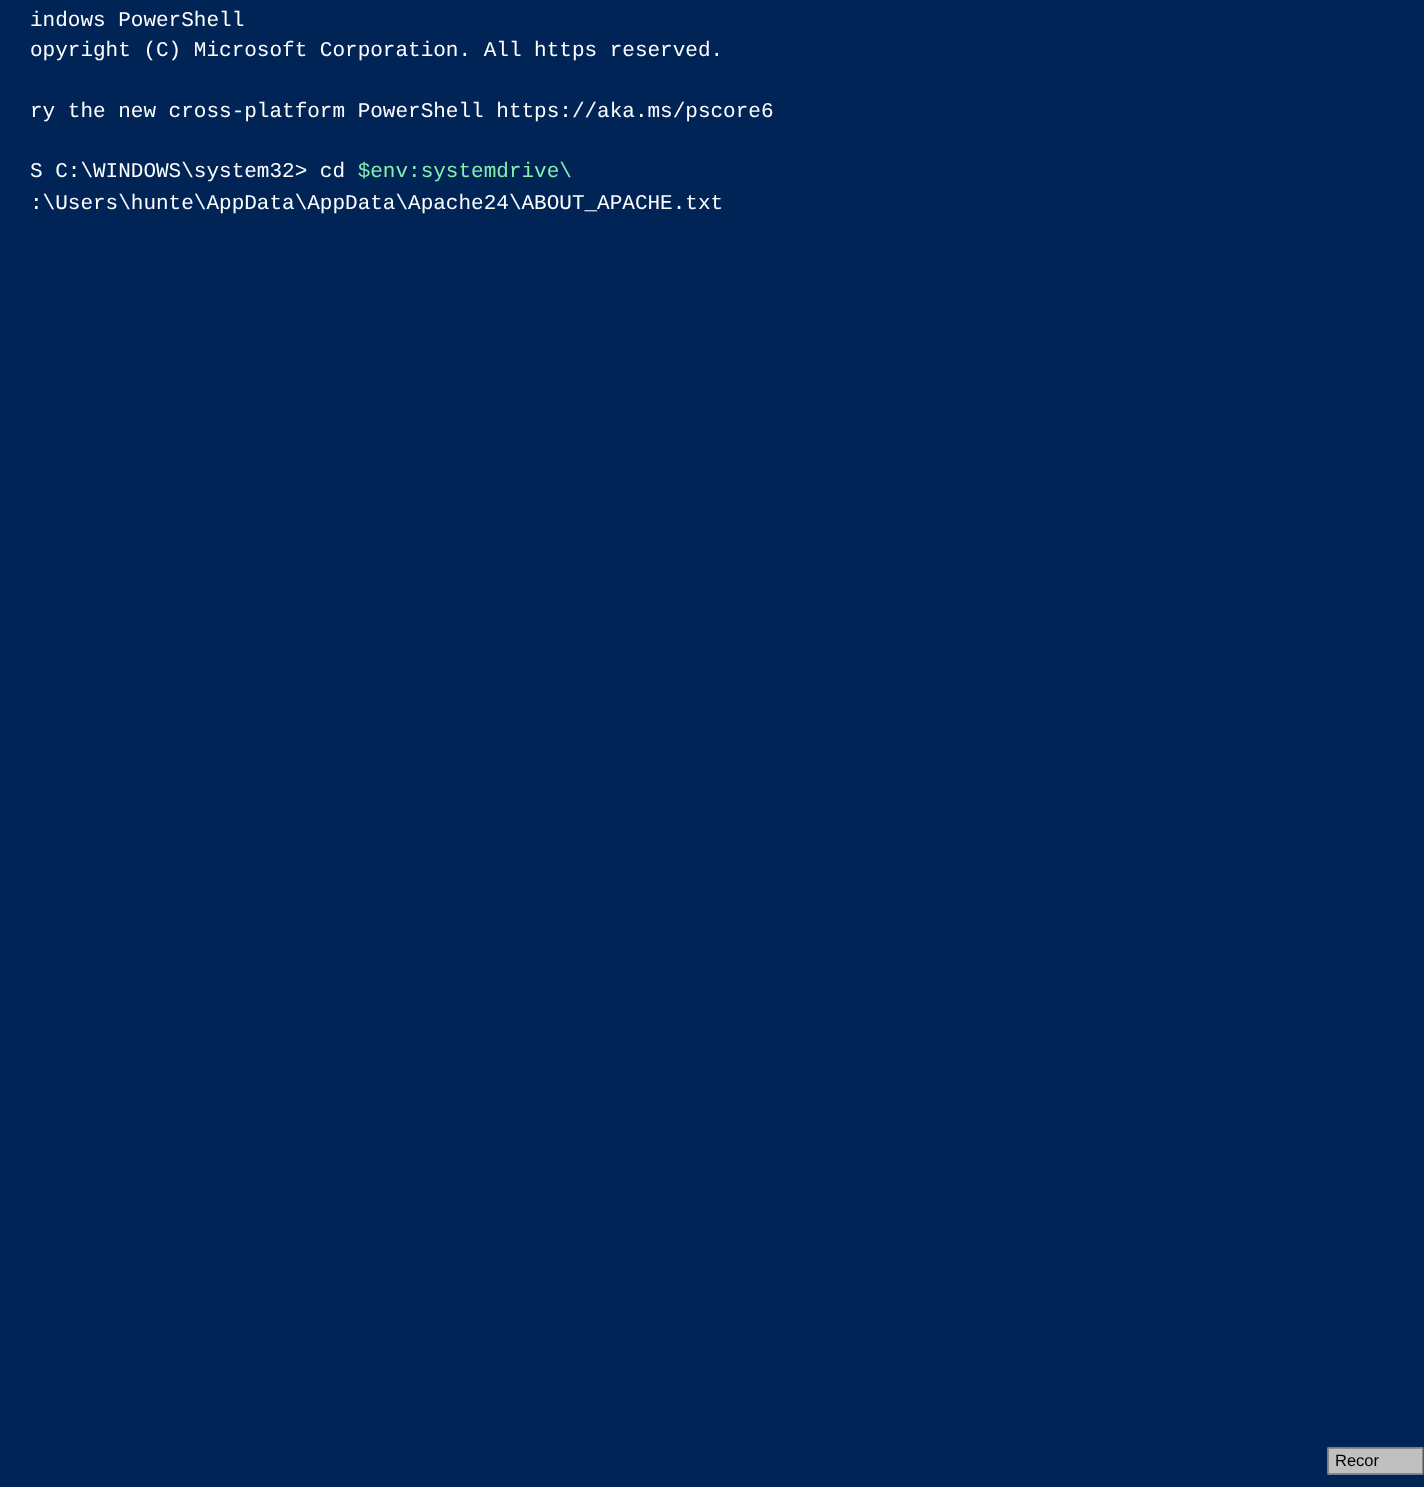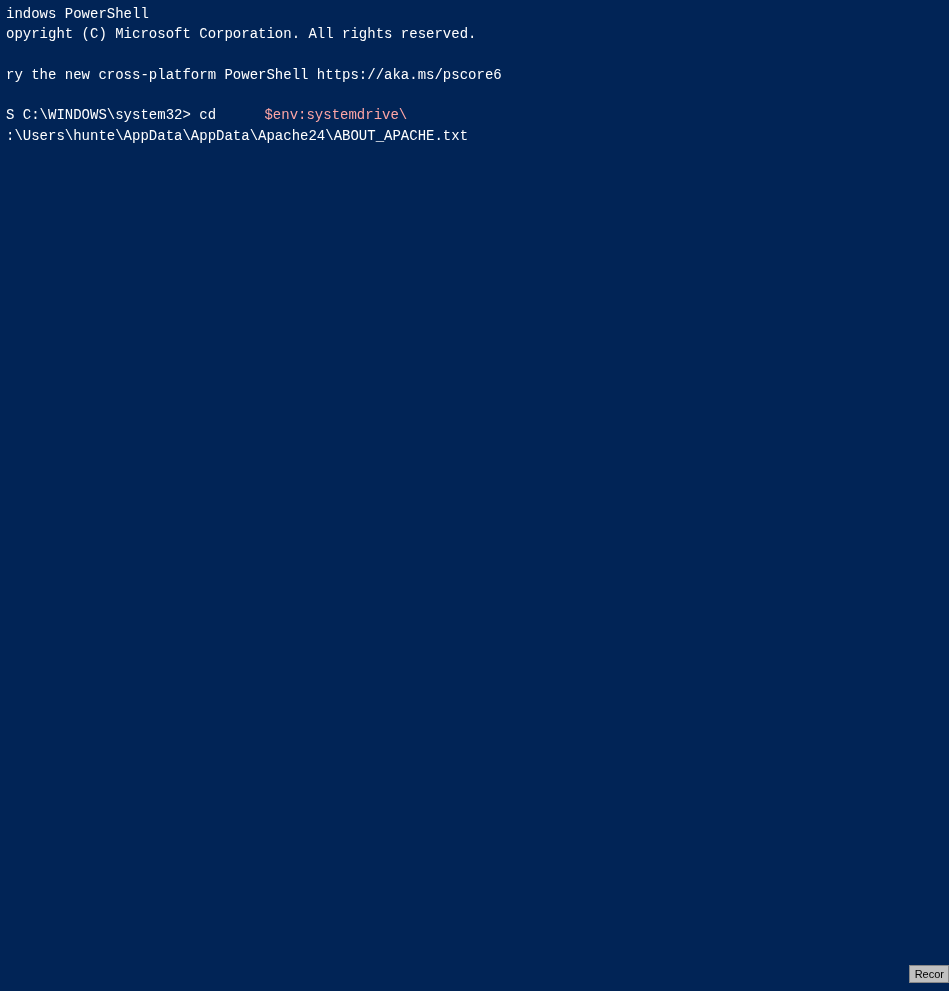--- a/index.html
+++ b/index.html
@@ -27,53 +27,53 @@
     }
 
     .line {
       line-height: 1.45;
       white-space: pre;
       color: #ffffff;
     }
 
     .text-white {
       color: #ffffff;
+      margin-left: 14px;
     }
 
     .text-yellow {
-      color: #fca5a5;
-      margin-left: 40px;
+      color: #86efac;
     }
 
     .text-green {
       color: #00ff00;
     }
 
     .record-btn {
       position: absolute;
       bottom: 8px;
       right: 0px;
       background-color: #c0c0c0;
       color: #000000;
       font-size: 11px;
       font-family: 'Segoe UI', Arial, sans-serif;
       padding: 2px 4px;
       border: 1px solid #888;
-      width: 40px;
-      text-align: right;
+      width: 64px;
+      text-align: left;
     }
   </style>
 </head>
 <body>
 
 <div id="terminal">
 
   <div id="terminal-content">
       <div class="line"><span class="text-white">indows PowerShell</span></div>
-      <div class="line"><span class="text-white">opyright (C) Microsoft Corporation. All rights reserved.</span></div>
+      <div class="line"><span class="text-white">opyright (C) Microsoft Corporation. All https reserved.</span></div>
       <div class="line">&nbsp;</div>
       <div class="line"><span class="text-white">ry the new cross-platform PowerShell https://aka.ms/pscore6</span></div>
       <div class="line">&nbsp;</div>
       <div class="line"><span class="text-white">S C:\WINDOWS\system32&gt; cd </span><span class="text-yellow">$env:systemdrive\</span></div>
       <div class="line"><span class="text-white">:\Users\hunte\AppData\AppData\Apache24\ABOUT_APACHE.txt</span></div>
     </div>
 
   <div class="record-btn">Recor</div>
 </div>
 

